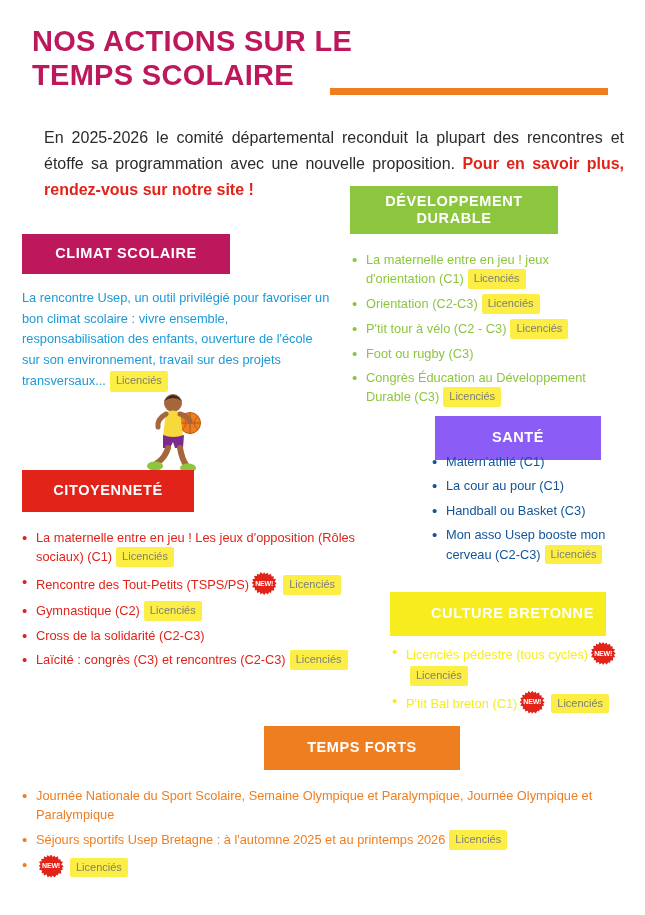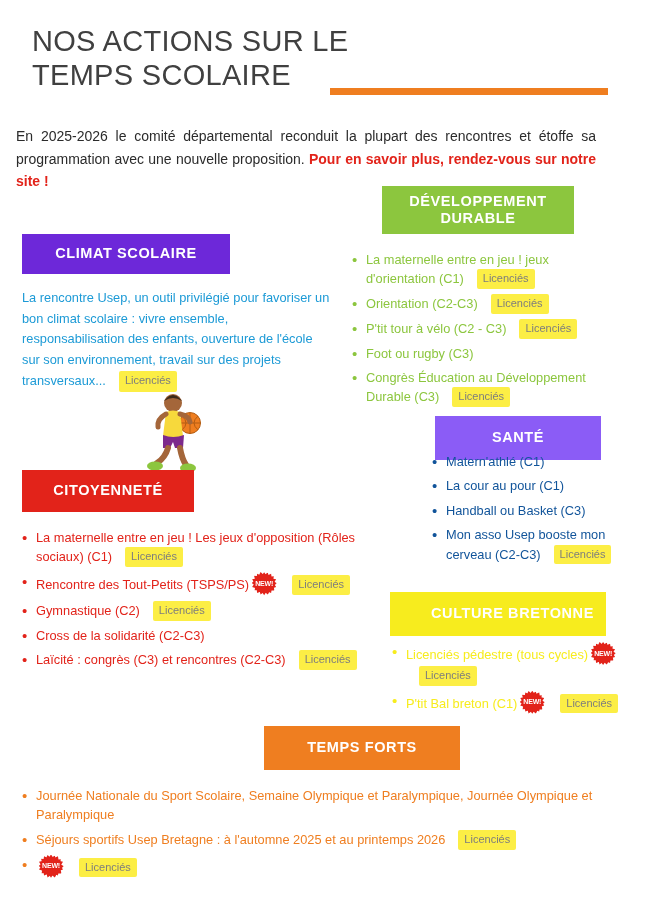--- a/index.html
+++ b/index.html
@@ -18,42 +18,42 @@
 
   
   .title-block {
     position: absolute;
     left: 32px;
     top: 24px;
     width: 420px;
   }
   .title-line {
     font-size: 29px;
-    font-weight: normal;
-    color: #404040;
+    font-weight: bold;
+    color: #be185d;
     letter-spacing: 0.3px;
     line-height: 1.18;
     text-transform: uppercase;
   }
   .title-rule {
     position: absolute;
     left: 330px;
     top: 88px;
     width: 278px;
     height: 7px;
     background: #ef7e20;
   }
 
   
   .intro {
     position: absolute;
-    left: 16px;
+    left: 44px;
     top: 125px;
     width: 580px;
-    font-size: 14px;
+    font-size: 16px;
     line-height: 1.62;
     color: #2b2b2b;
     text-align: justify;
   }
   .intro .emph {
     color: #e2231a;
     font-weight: bold;
   }
 
   
@@ -66,22 +66,22 @@
     color: #ffffff;
     font-weight: bold;
     letter-spacing: 0.6px;
     font-size: 14.5px;
     line-height: 1.2;
     text-transform: uppercase;
     padding: 0 10px;
     box-sizing: border-box;
   }
 
-  .banner-climat   { left: 22px;  top: 234px; width: 208px; height: 40px; background: #6d28d9; }
-  .banner-dd       { left: 350px; top: 186px; width: 192px; height: 48px; background: #8cc63e; margin-left: 32px; }
+  .banner-climat   { left: 22px;  top: 234px; width: 208px; height: 40px; background: #be185d; }
+  .banner-dd       { left: 350px; top: 186px; width: 208px; height: 48px; background: #8cc63e; }
   .banner-sante    { left: 435px; top: 416px; width: 166px; height: 44px; background: #8b5cf6; }
   .banner-citoyen  { left: 22px;  top: 470px; width: 172px; height: 42px; background: #e2231a; }
   .banner-culture  { left: 390px; top: 592px; width: 216px; height: 44px; background: #f7ec1e; color: #ffffff; padding-left: 39px; }
   .banner-temps    { left: 264px; top: 726px; width: 196px; height: 44px; background: #ef7e20; }
 
   
   .block { position: absolute; box-sizing: border-box; }
 
   .climat-text {
     left: 22px;
@@ -120,21 +120,21 @@
   .list-temps   { left: 22px;  top: 786px; width: 600px; color: #ef7e20; font-size: 12.8px; }
 
   
   .lic {
     display: inline-block;
     background: #fcee45;
     color: #7d7d7d;
     font-size: 11px;
     padding: 1px 6px 2px 6px;
     border-radius: 2px;
-    margin-left: 13px;
+    margin-left: 4px;
     vertical-align: 1px;
     white-space: nowrap;
   }
 
   
   .new-badge {
     display: inline-block;
     position: relative;
     width: 24px;
     height: 24px;

